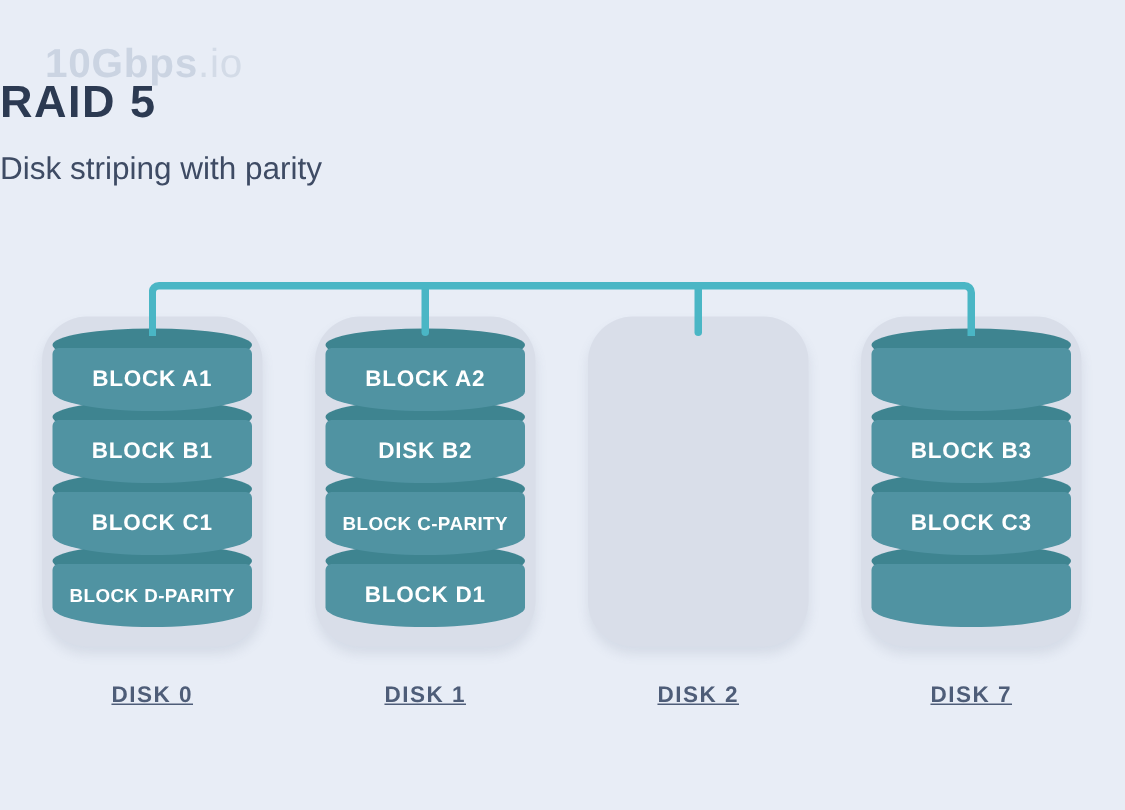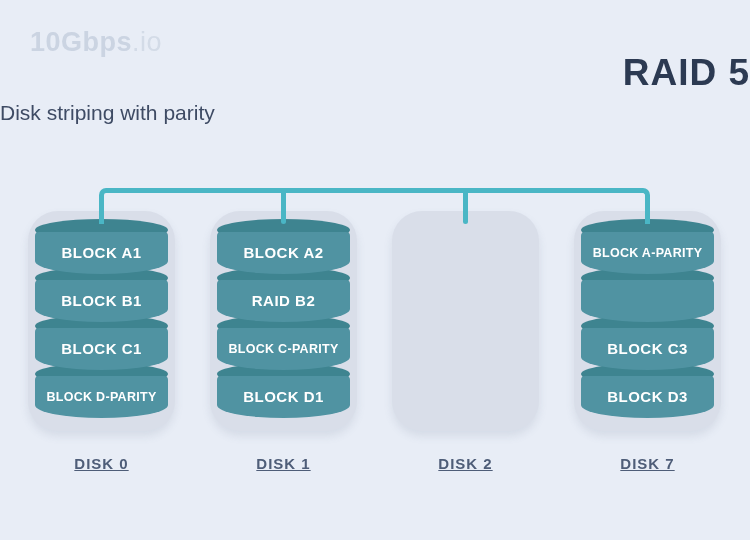--- a/index.html
+++ b/index.html
@@ -9,22 +9,22 @@
     font-family:"Liberation Sans",sans-serif;
   }
   
   .brand{
     position:absolute;left:30px;top:27px;
     font-size:27px;font-weight:700;color:#cbd4e2;letter-spacing:.5px;
   }
   .brand .tld{font-weight:400;color:#d3dbe7;}
   
   .title{
-    position:absolute;left:0;right:0;top:52px;text-align:right;
-    font-size:37px;font-weight:800;color:#2c3a52;letter-spacing:1px;
+    position:absolute;left:0;right:0;top:52px;text-align:left;
+    font-size:30px;font-weight:800;color:#2c3a52;letter-spacing:1px;
   }
   .subtitle{
     position:absolute;left:0;right:0;top:101px;text-align:left;
     font-size:21px;font-weight:400;color:#3e4b64;
   }
   
   .bus{
     position:absolute;left:99px;top:188px;width:551px;height:36px;
     border-top:5px solid #4ab6c5;
     border-left:5px solid #4ab6c5;
@@ -117,21 +117,21 @@
   <div class="casing"></div>
   <div class="stack">
     <div class="seg">
       <div class="seg-top"></div>
       <div class="seg-body"></div>
       <div class="seg-label">BLOCK A2</div>
     </div>
     <div class="seg">
       <div class="seg-top"></div>
       <div class="seg-body"></div>
-      <div class="seg-label">RAID B2</div>
+      <div class="seg-label">DISK B2</div>
     </div>
     <div class="seg">
       <div class="seg-top"></div>
       <div class="seg-body"></div>
       <div class="seg-label parity">BLOCK C-PARITY</div>
     </div>
     <div class="seg">
       <div class="seg-top"></div>
       <div class="seg-body"></div>
       <div class="seg-label">BLOCK D1</div>
@@ -142,35 +142,34 @@
 <div class="disk" style="left:392px">
   <div class="casing"></div>
 </div>
 
 <div class="disk" style="left:574px">
   <div class="casing"></div>
   <div class="stack">
     <div class="seg">
       <div class="seg-top"></div>
       <div class="seg-body"></div>
-      <div class="seg-label parity">BLOCK A-PARITY</div>
     </div>
     <div class="seg">
       <div class="seg-top"></div>
       <div class="seg-body"></div>
+      <div class="seg-label">BLOCK B3</div>
     </div>
     <div class="seg">
       <div class="seg-top"></div>
       <div class="seg-body"></div>
       <div class="seg-label">BLOCK C3</div>
     </div>
     <div class="seg">
       <div class="seg-top"></div>
       <div class="seg-body"></div>
-      <div class="seg-label">BLOCK D3</div>
     </div>
   </div>
 </div>
 
 <div class="disk-caption" style="left:28px">DISK 0</div>
 <div class="disk-caption" style="left:210px">DISK 1</div>
 <div class="disk-caption" style="left:392px">DISK 2</div>
 <div class="disk-caption" style="left:574px">DISK 7</div>
 
 </body></html>

